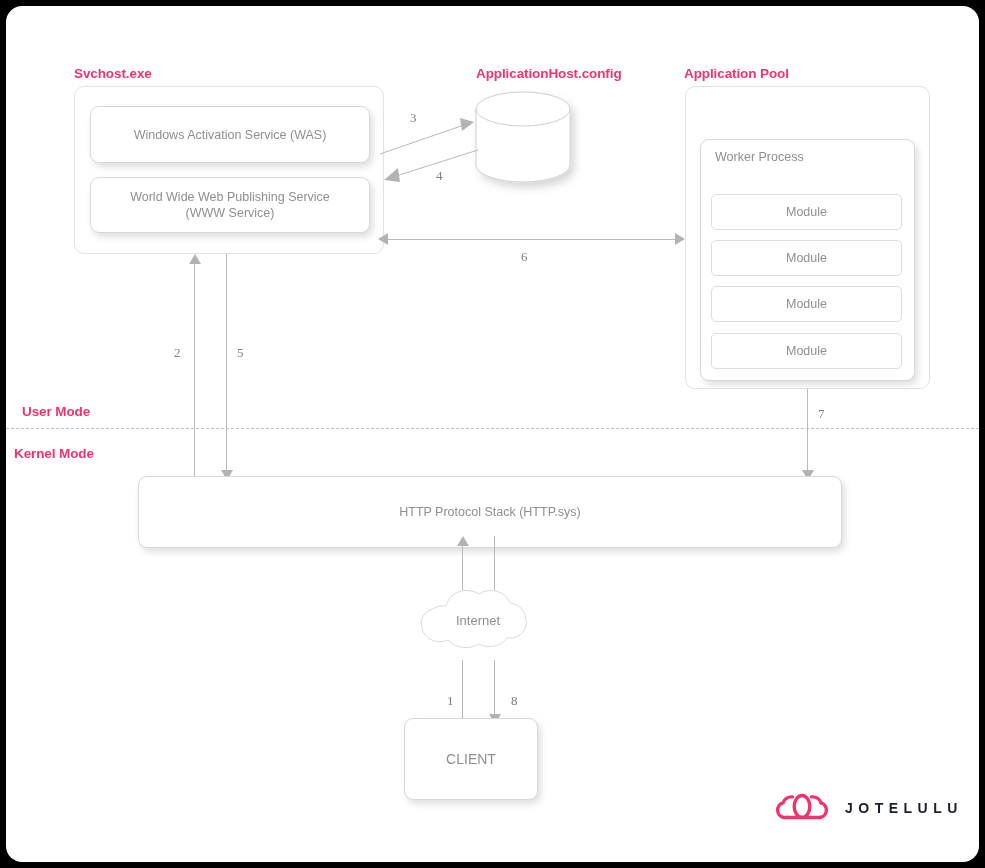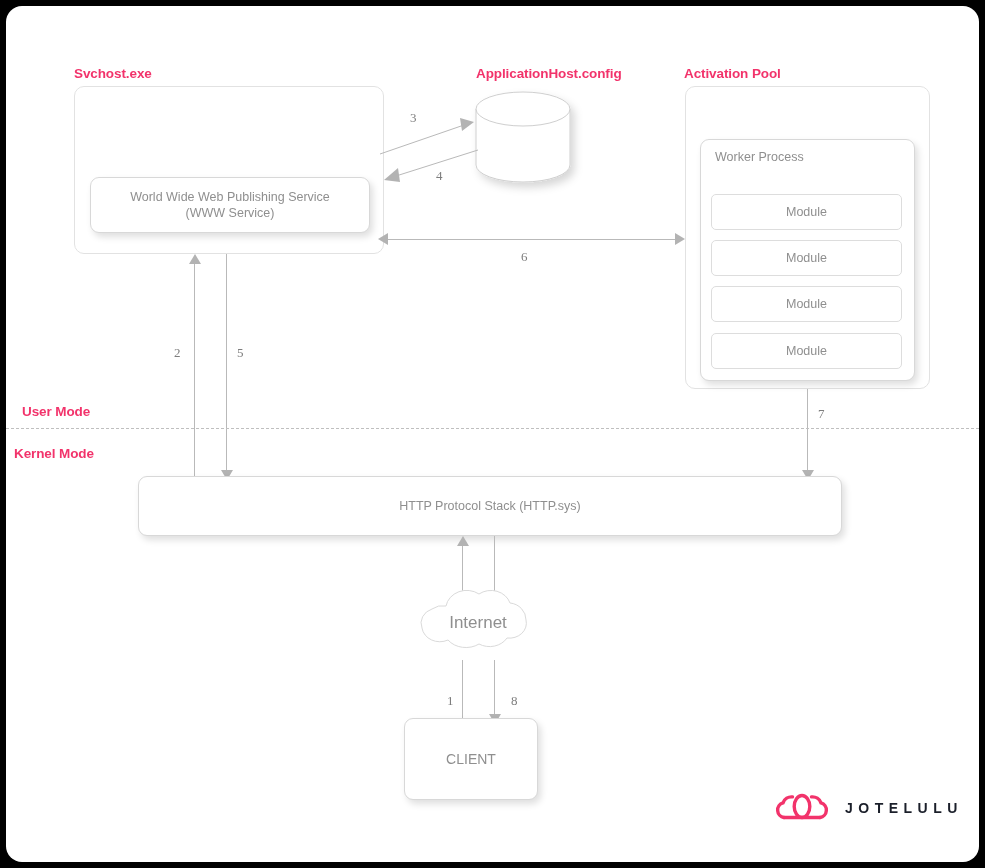--- a/index.html
+++ b/index.html
@@ -61,24 +61,27 @@
   }
   svg{display:block;overflow:visible;}
 </style>
 </head>
 <body>
 
 <div id="canvas">
 
   <div class="lbl-pink" style="left:68px;top:60px;">Svchost.exe</div>
   <div class="lbl-pink" style="left:470px;top:60px;">ApplicationHost.config</div>
-  <div class="lbl-pink" style="left:678px;top:60px;">Activation Pool</div>
+  <div class="lbl-pink" style="left:678px;top:60px;">Application Pool</div>
 
   <div class="outer-soft" style="left:68px;top:80px;width:310px;height:168px;"></div>
 
+  <div class="box" style="left:84px;top:100px;width:280px;height:57px;">
+    <div class="ctext">Windows Activation Service (WAS)</div>
+  </div>
 
   <div class="box" style="left:84px;top:171px;width:280px;height:56px;">
     <div class="ctext">World Wide Web Publishing Service
 (WWW Service)</div>
   </div>
 
   <div style="position:absolute;left:466px;top:86px;width:110px;height:100px;">
     <svg width="110" height="100" viewBox="0 0 110 100">
       <defs>
         <filter id="cylshadow" x="-30%" y="-30%" width="180%" height="180%">
@@ -138,21 +141,21 @@
   <div class="num" style="left:231px;top:339px;">5</div>
 
   <div class="vline" style="left:801px;top:383px;width:1px;height:83px;"></div>
   <div class="arr-down" style="left:796px;top:464px;"></div>
   <div class="num" style="left:812px;top:400px;">7</div>
 
   <div class="lbl-pink" style="left:16px;top:398px;">User Mode</div>
   <div class="divider" style="top:422px;"></div>
   <div class="lbl-pink" style="left:8px;top:440px;">Kernel Mode</div>
 
-  <div class="box" style="left:132px;top:470px;width:704px;height:60px;">
+  <div class="box" style="left:132px;top:470px;width:704px;height:72px;">
     <div class="ctext">HTTP Protocol Stack (HTTP.sys)</div>
   </div>
 
   <div class="vline" style="left:456px;top:540px;width:1px;height:64px;"></div>
   <div class="arr-up" style="left:451px;top:530px;"></div>
 
   <div class="vline" style="left:488px;top:530px;width:1px;height:74px;"></div>
 
   <div style="position:absolute;left:396px;top:576px;width:152px;height:82px;">
     <svg width="152" height="82" viewBox="0 0 152 82">
@@ -161,21 +164,21 @@
                a20,18 0 0 1 31,9
                a18,17 0 0 1 16,17
                a17,15 0 0 1 -19,18
                a20,17 0 0 1 -28,6
                a22,18 0 0 1 -31,-4
                a18,16 0 0 1 -26,-12
                a17,15 0 0 1 10,-19
                a17,15 0 0 1 14,-3 Z" fill="#ffffff" stroke="#dadada" stroke-width="1"></path>
     </svg>
   </div>
-  <div style="position:absolute;left:396px;top:607px;width:152px;text-align:center;color:#8f8f8f;font-size:17px;">Internet</div>
+  <div style="position:absolute;left:396px;top:607px;width:152px;text-align:center;color:#8f8f8f;font-size:13px;">Internet</div>
 
   <div class="vline" style="left:456px;top:654px;width:1px;height:64px;"></div>
   <div class="num" style="left:441px;top:687px;">1</div>
 
   <div class="vline" style="left:488px;top:654px;width:1px;height:56px;"></div>
   <div class="arr-down" style="left:483px;top:708px;"></div>
   <div class="num" style="left:505px;top:687px;">8</div>
 
   <div class="box" style="left:398px;top:712px;width:134px;height:82px;">
     <div class="ctext" style="font-size:14px;">CLIENT</div>

